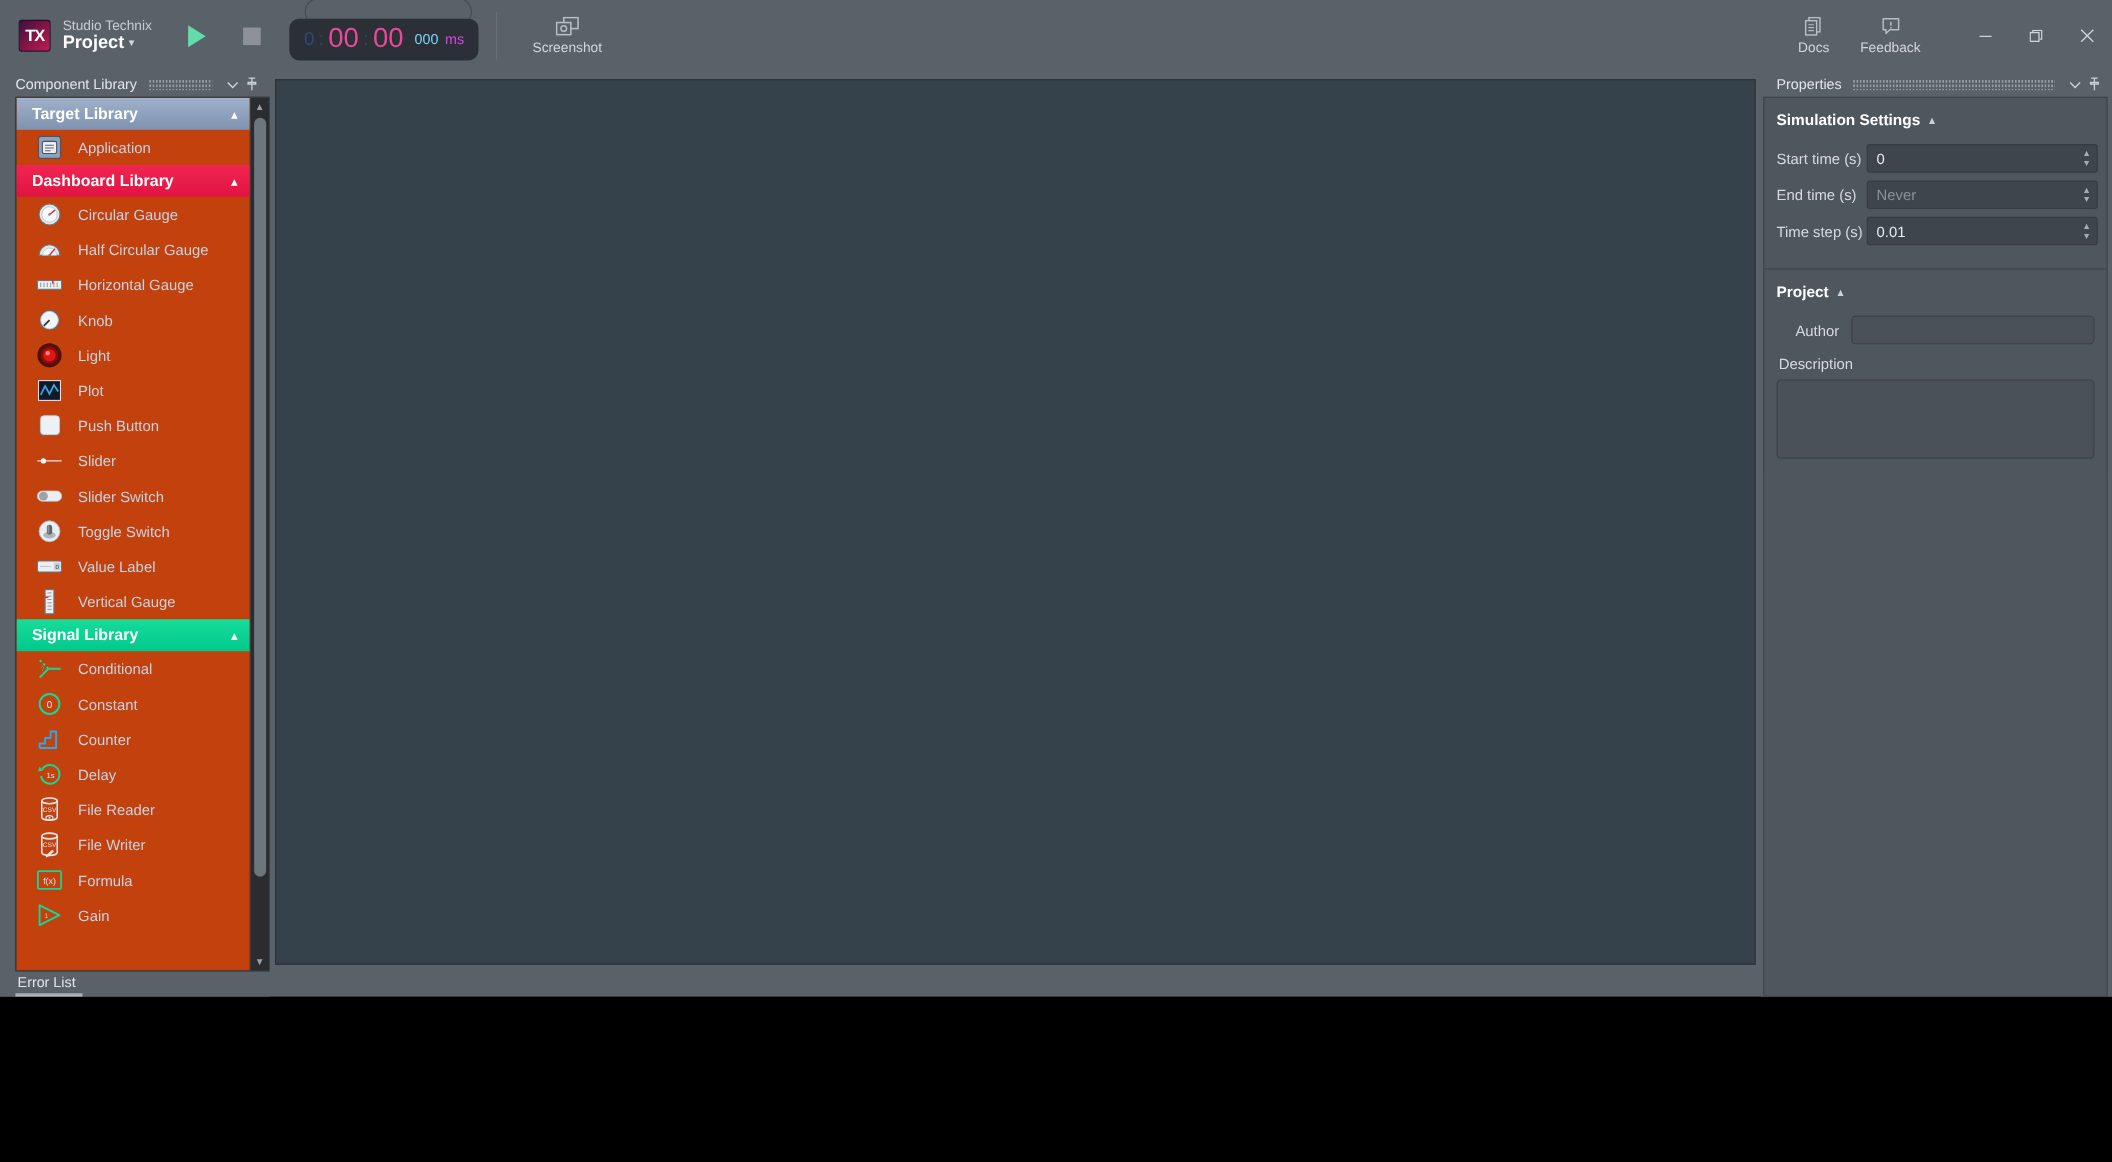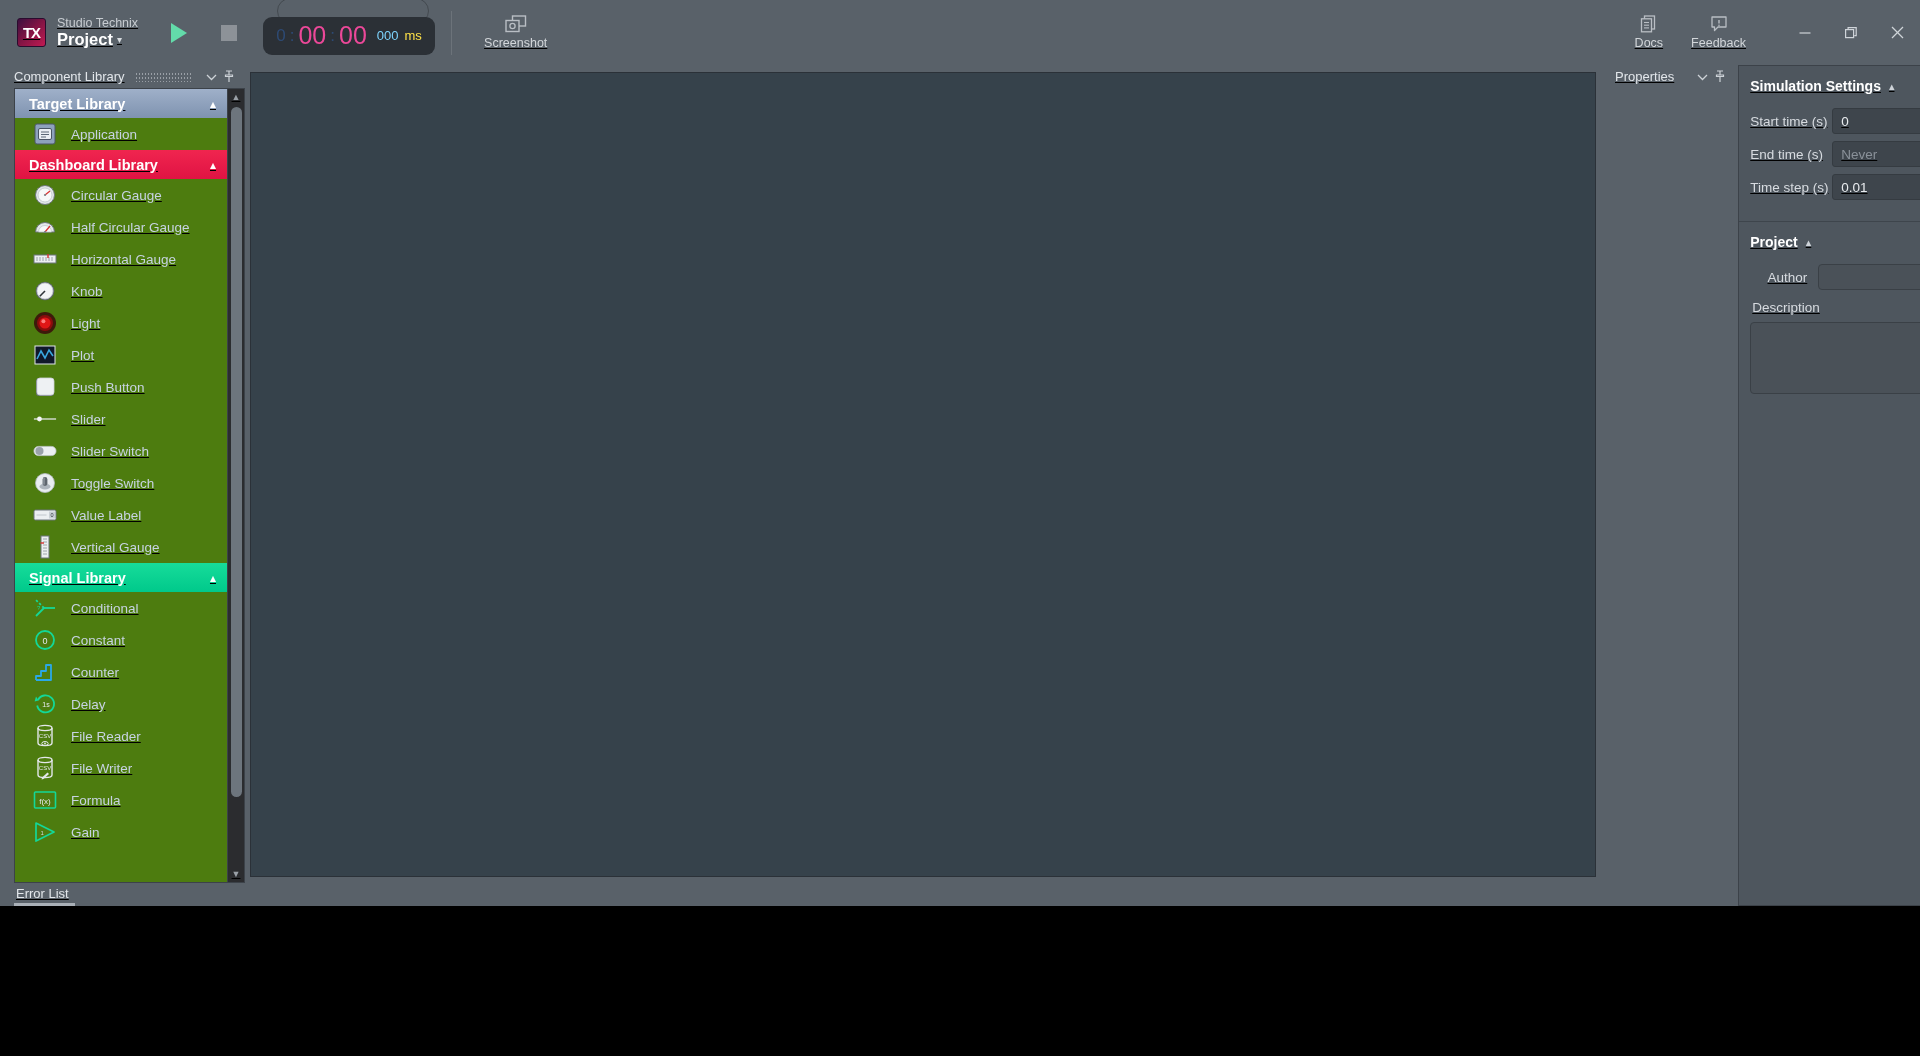--- a/index.html
+++ b/index.html
@@ -6,21 +6,21 @@
   html, body {
     width: 1920px; height: 1056px;
     background: #000;
     font-family: "Liberation Sans", sans-serif;
     overflow: hidden;
   }
   .app {
     position: relative;
     width: 1920px; height: 920px;
     background: #596169;
-    display: flex; flex-direction: column; text-decoration: underline;
+    display: flex; flex-direction: column;
   }
 
   
   .titlebar {
     height: 65px; min-height: 65px;
     background: #596169;
     display: flex; align-items: center;
     position: relative;
   }
   .brand { display: flex; align-items: center; padding-left: 17px; gap: 11px; }
@@ -60,21 +60,21 @@
   .timer {
     position: absolute; top: 5px; left: 0;
     width: 172px; height: 38px;
     background: #2b3036; border-radius: 9px;
     display: flex; align-items: center; justify-content: center; gap: 3px;
   }
   .t-small { color: #2d4a74; font-size: 17px; }
   .t-colon { color: #2d4a74; font-size: 17px; margin: 0 1px; }
   .t-big { color: #ec4899; font-size: 25px; font-weight: normal; letter-spacing: 0px; }
   .t-ms { color: #7dd3fc; font-size: 13px; margin-left: 7px; }
-  .t-unit { color: #fde047; font-size: 13px; margin-left: 3px; }
+  .t-unit { color: #d946ef; font-size: 13px; margin-left: 3px; }
 
   .tb-sep { width: 1px; height: 44px; background: #6c737a; margin-left: 16px; }
 
   .tb-btn {
     display: flex; flex-direction: column; align-items: center; justify-content: center;
     gap: 3px; padding: 4px 10px; cursor: pointer; min-width: 56px;
   }
   .tb-btn .lbl { color: #d2d6da; font-size: 12.5px; }
   .screenshot-btn { margin-left: 22px; }
 
@@ -110,21 +110,21 @@
 
   .libwrap {
     flex: 1; display: flex; min-height: 0;
     margin: 0 0 0 14px;
     background: #1e1e20;
     border: 1px solid #3c4249;
     position: relative;
   }
   .liblist {
     flex: 1; overflow: hidden; position: relative;
-    background: #4d7c0f;
+    background: #c2410c;
   }
   .sec-header {
     height: 29px; display: flex; align-items: center; justify-content: space-between;
     padding: 0 11px 0 14px; cursor: pointer; user-select: none;
   }
   .sec-header .t { color: #ffffff; font-size: 14.5px; font-weight: bold; }
   .sec-target { background: linear-gradient(to bottom,#9fb0c9 0%, #7f93b0 100%); }
   .sec-target .t { color: #ffffff; }
   .sec-dash { background: linear-gradient(to bottom,#f0254f 0%, #e01343 100%); gap: 38px; }
   .sec-sig { background: linear-gradient(to bottom,#17dc9a 0%, #00c98b 100%); }
@@ -163,21 +163,21 @@
   .canvas {
     flex: 1; margin: 7px 5px 0 5px;
     background: #36424b;
     border: 1px solid #2b3138;
   }
   .canvasfoot { height: 29px; }
 
   
   .rightpanel {
     width: 319px; min-width: 319px;
-    display: flex; flex-direction: row;
+    display: flex; flex-direction: column;
     background: #596169;
   }
   .propbody {
     flex: 1; margin: 0 4px 0 2px;
     background: #4e565e; border: 1px solid #3c4249;
     display: flex; flex-direction: column; min-height: 0;
   }
   .propsec { padding: 12px 11px 14px 11px; border-bottom: 1px solid #3e454c; }
   .propsec-title { display: flex; align-items: center; gap: 8px; margin-bottom: 14px; cursor: pointer; }
   .propsec-title .t { color: #ffffff; font-size: 14px; font-weight: bold; }

